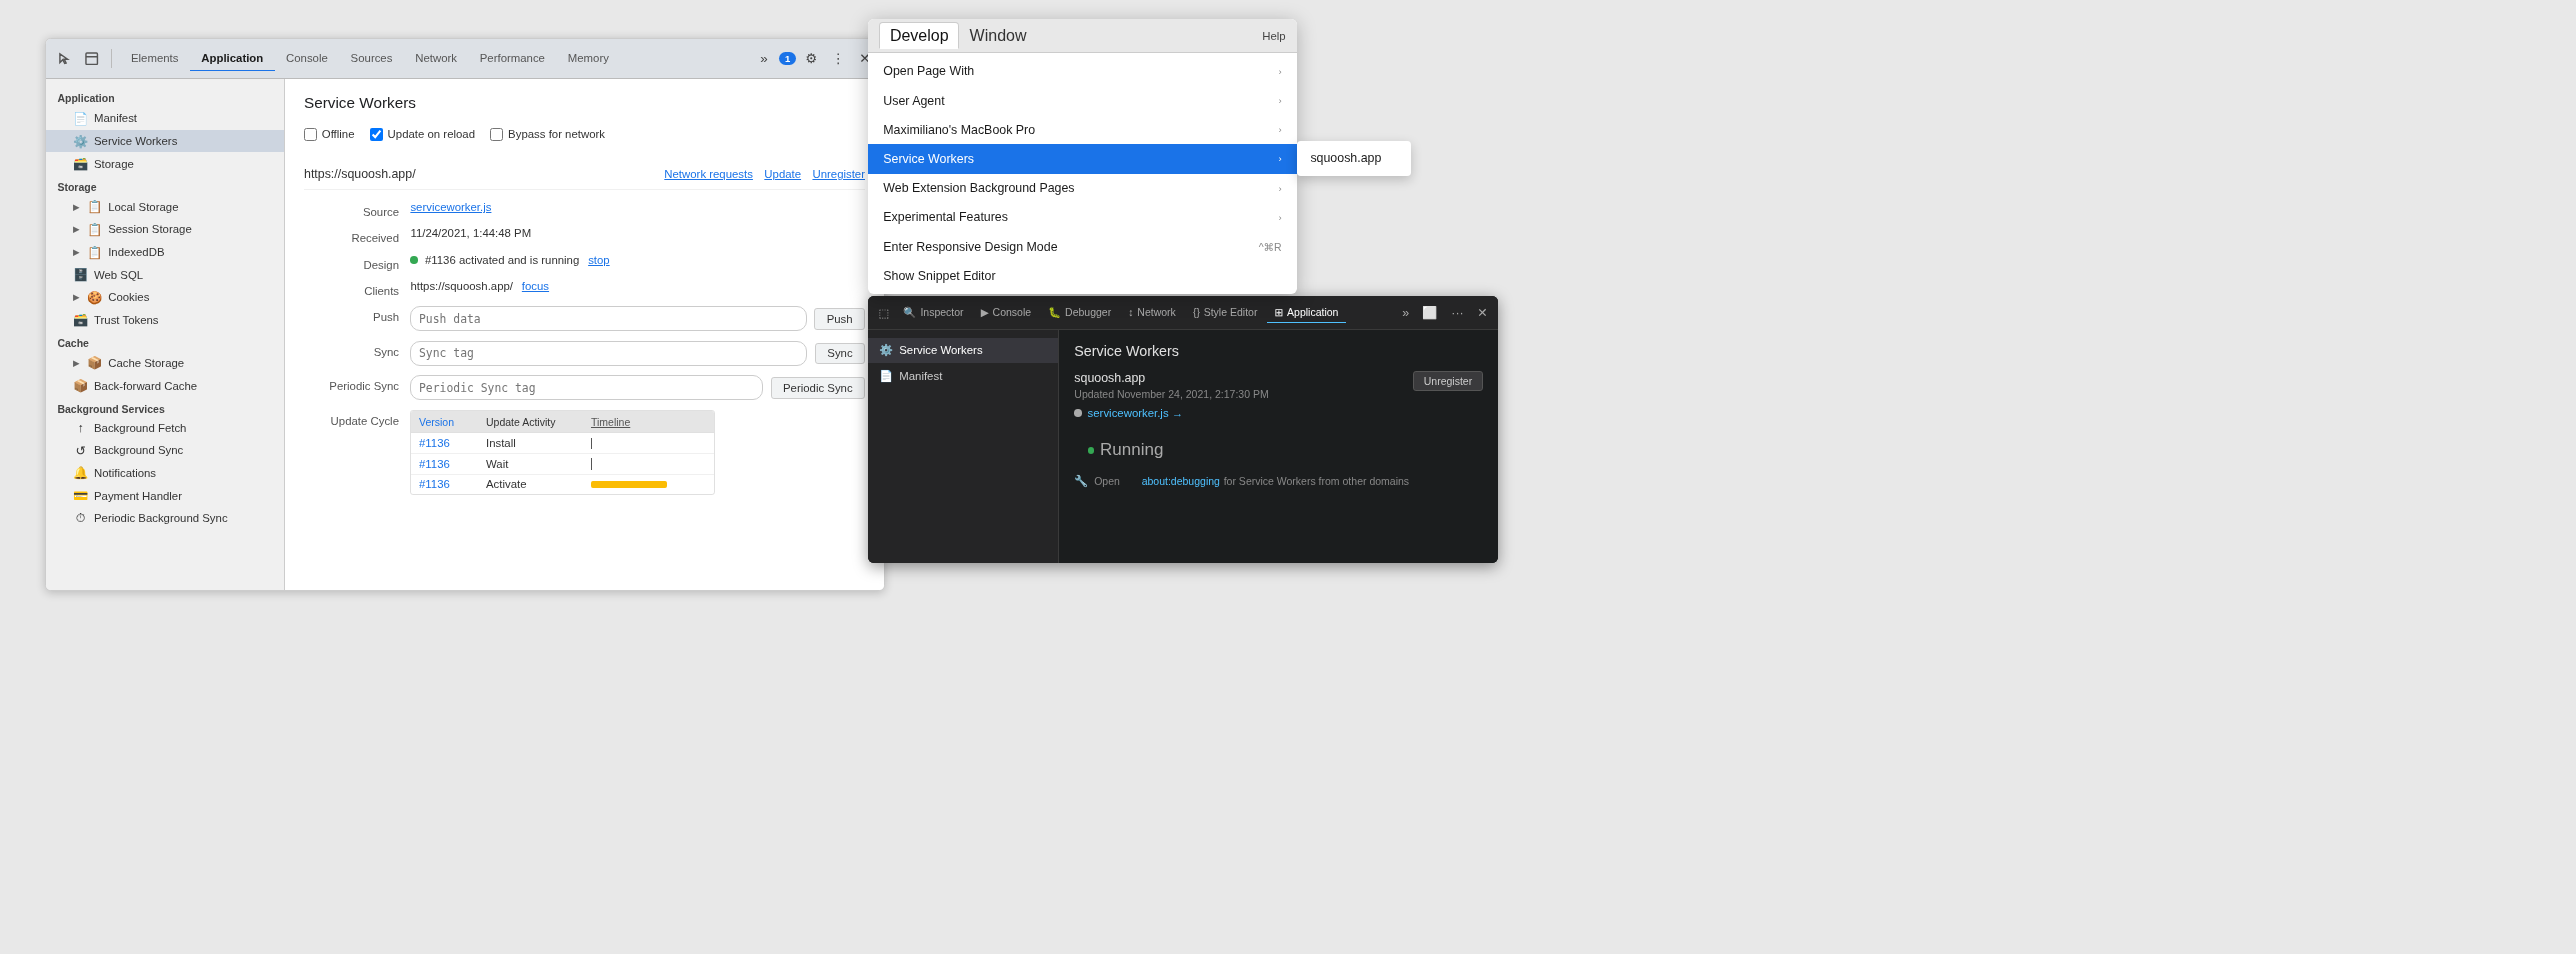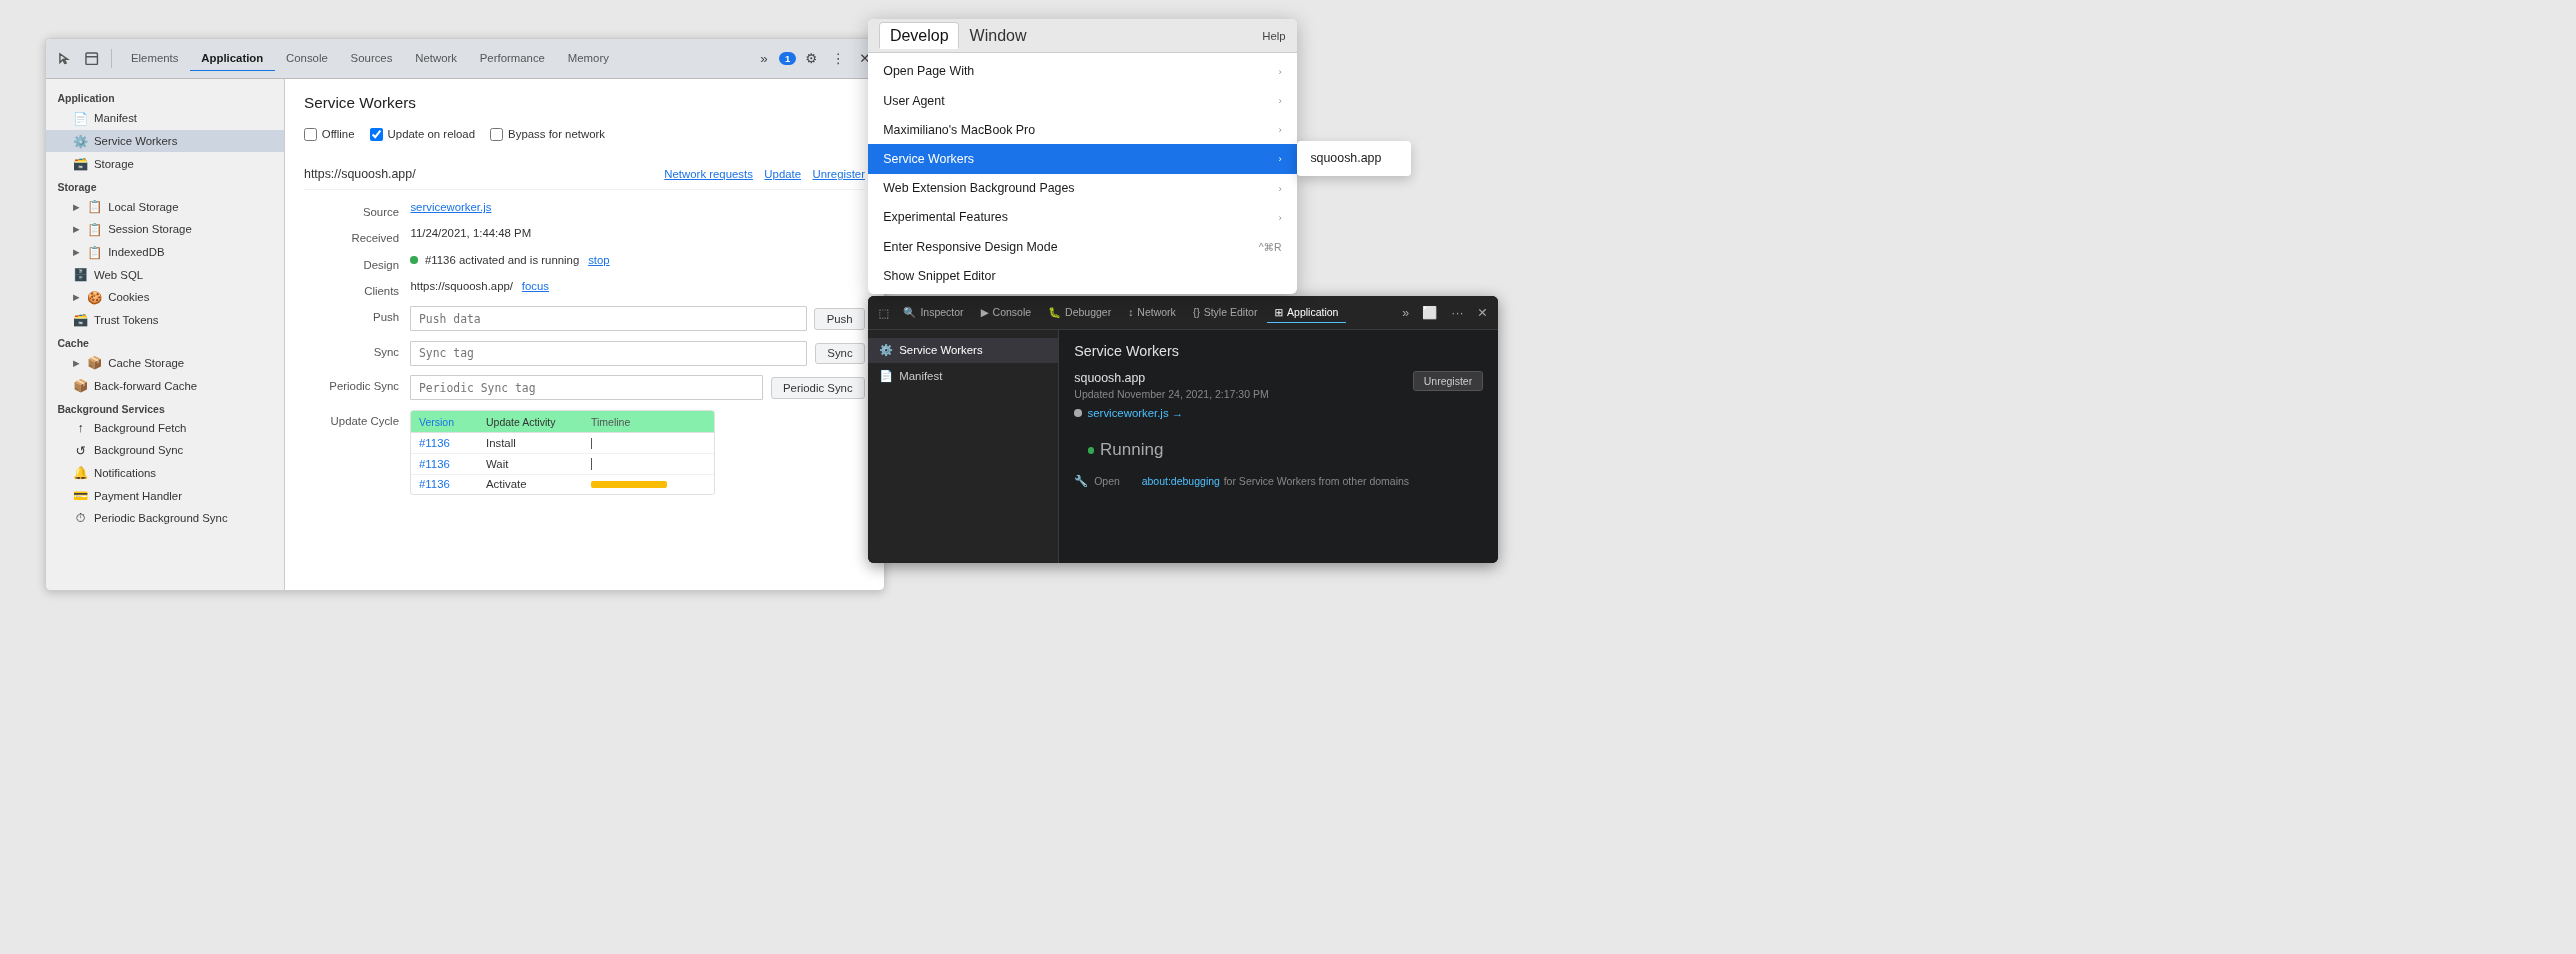--- a/index.html
+++ b/index.html
@@ -251,21 +251,21 @@
       color: #1a73e8;
       text-decoration: underline;
       cursor: pointer;
       margin-left: 5.7px;
     }
 
     .push-sync-input {
       flex: 1;
       height: 25px;
       border: 1px solid #ccc;
-      border-radius: 1px;
+      border-radius: 10px;
       padding: 0 7.6px;
       font-size: 11.4px;
       color: #777;
       background: white;
       font-family: monospace;
     }
 
     .push-sync-btn {
       padding: 3.8px 11.4px;
       background: #f1f3f4;
@@ -278,42 +278,42 @@
 
     .update-cycle-table {
       border: 1px solid #e0e0e0;
       border-radius: 2.9px;
       overflow: hidden;
       max-width: 305px;
     }
 
     .update-cycle-header {
       display: flex;
-      background: #86efac;
+      background: #e5e5e5;
       border-bottom: 1px solid #e0e0e0;
       font-size: 10.5px;
       color: #555;
       font-weight: 500;
     }
 
     .update-cycle-header .col-version { width: 67px; padding: 4.8px 7.6px; }
     .update-cycle-header .col-activity { width: 105px; padding: 4.8px 7.6px; }
     .update-cycle-header .col-timeline { flex: 1; padding: 4.8px 7.6px; }
 
     .update-cycle-row {
       display: flex;
       align-items: center;
       border-bottom: 1px solid #f0f0f0;
       font-size: 11.4px;
     }
     .update-cycle-row:last-child { border-bottom: none; }
 
     .col-version { width: 67px; padding: 3.8px 7.6px; color: #1a73e8; cursor: pointer; }
     .col-activity { width: 105px; padding: 3.8px 7.6px; color: #333; }
-    .col-timeline { flex: 1; padding: 3.8px 7.6px; }
+    .col-timeline { flex: 1; padding: 3.8px 7.6px; text-decoration: underline; }
 
     .timeline-bar {
       height: 7.6px;
       background: #fbbc04;
       border-radius: 1.9px;
     }
 
     .timeline-tick {
       width: 1px;
       height: 11.4px;

